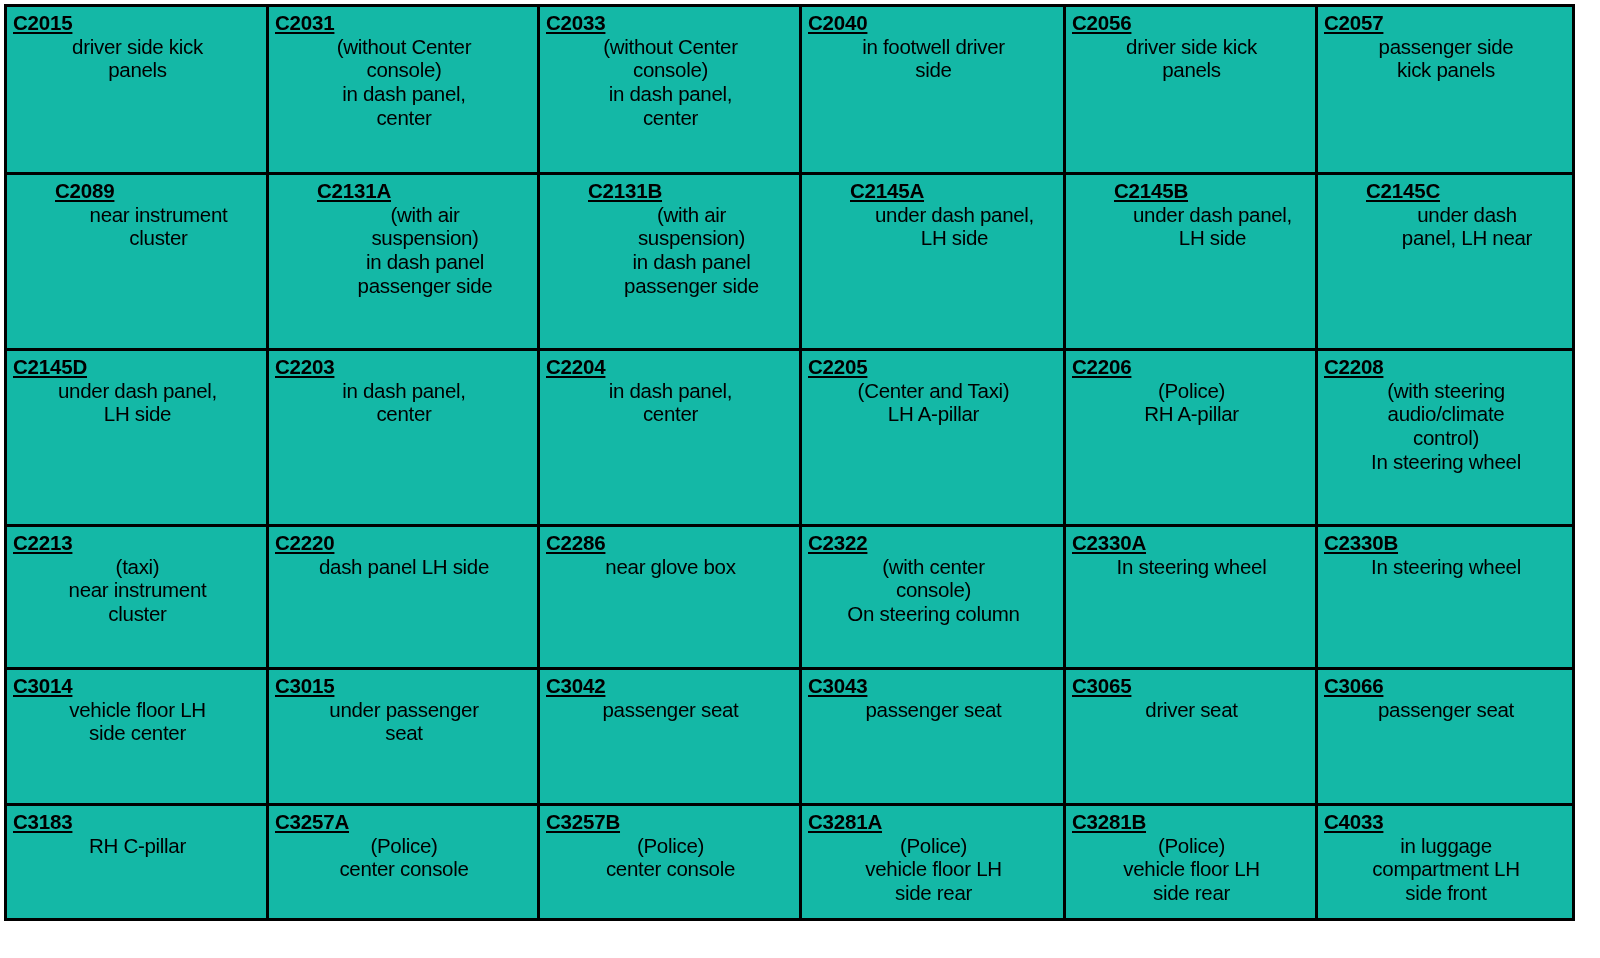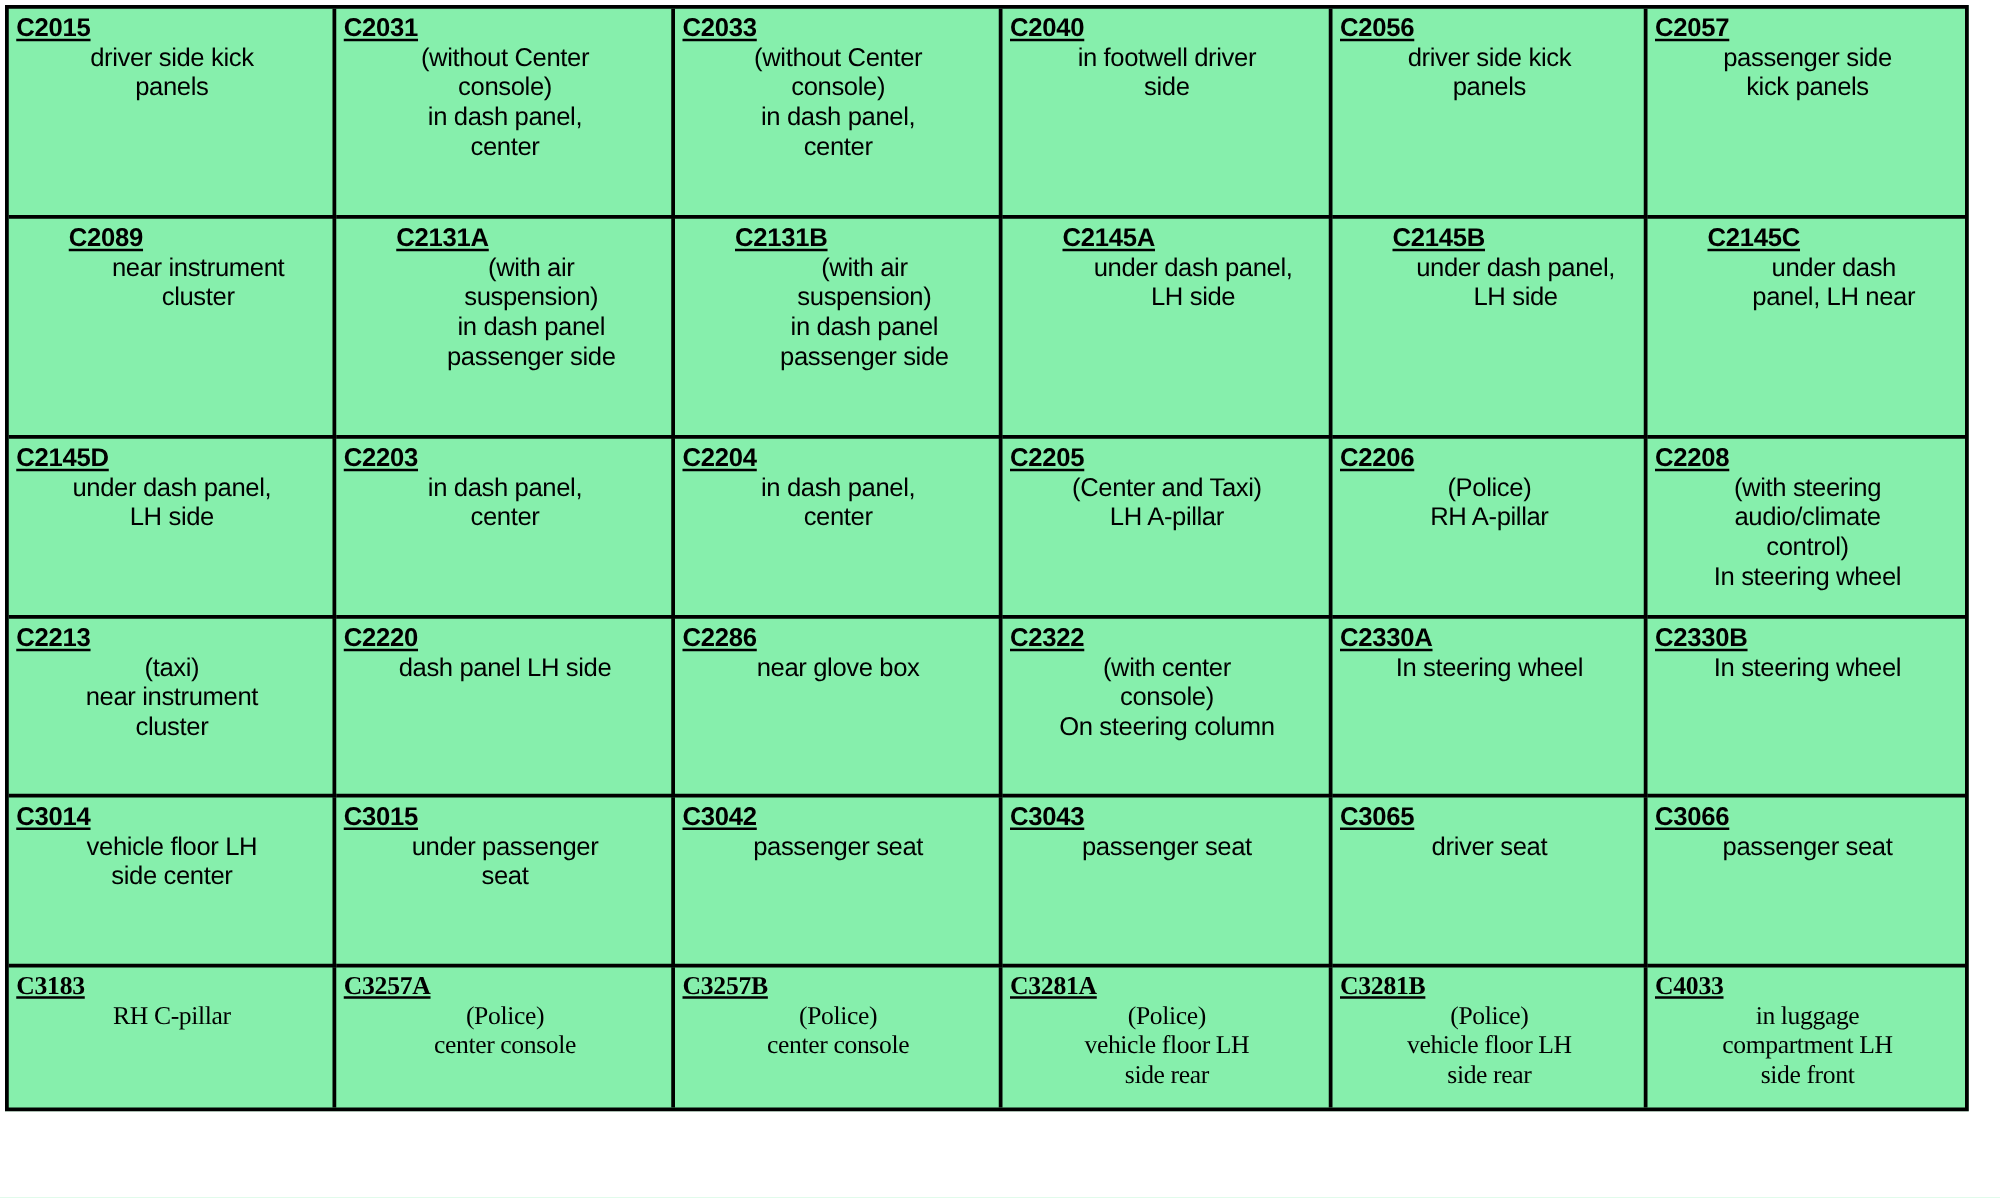--- a/index.html
+++ b/index.html
@@ -20,21 +20,21 @@
     box-sizing: border-box;
     position: relative;
   }
   table.connector-table {
     border-collapse: separate;
     border-spacing: 0;
     table-layout: fixed;
     width: 1568px;
     margin: 4px 0 0 4px;
     border: 3px solid #000;
-    background: #86efac;
+    background: #14b8a6;
   }
   table.connector-table td {
     border-right: 3px solid #000;
     border-bottom: 3px solid #000;
     vertical-align: top;
     padding: 4px 4px 6px 6px;
     box-sizing: border-box;
     line-height: 1.155;
     font-size: 20.5px;
   }
@@ -58,24 +58,24 @@
     text-align: center;
   }
   col.c1 { width: 262px; }
   col.c2 { width: 271px; }
   col.c3 { width: 262px; }
   col.c4 { width: 264px; }
   col.c5 { width: 252px; }
   col.c6 { width: 254px; }
   tr.r1 td { height: 168px; }
   tr.r2 td { height: 176px; padding-left: 48px; }
-  tr.r3 td { height: 144px; }
+  tr.r3 td { height: 176px; }
   tr.r4 td { height: 143px; }
   tr.r5 td { height: 136px; }
-  tr.r6 td { height: 112px; font-family: Liberation Serif, serif; }
+  tr.r6 td { height: 112px; }
 </style>
 </head>
 <body>
 
 <div id="sheet">
   <table class="connector-table">
     <colgroup>
       <col class="c1">
         <col class="c2">
         <col class="c3">

